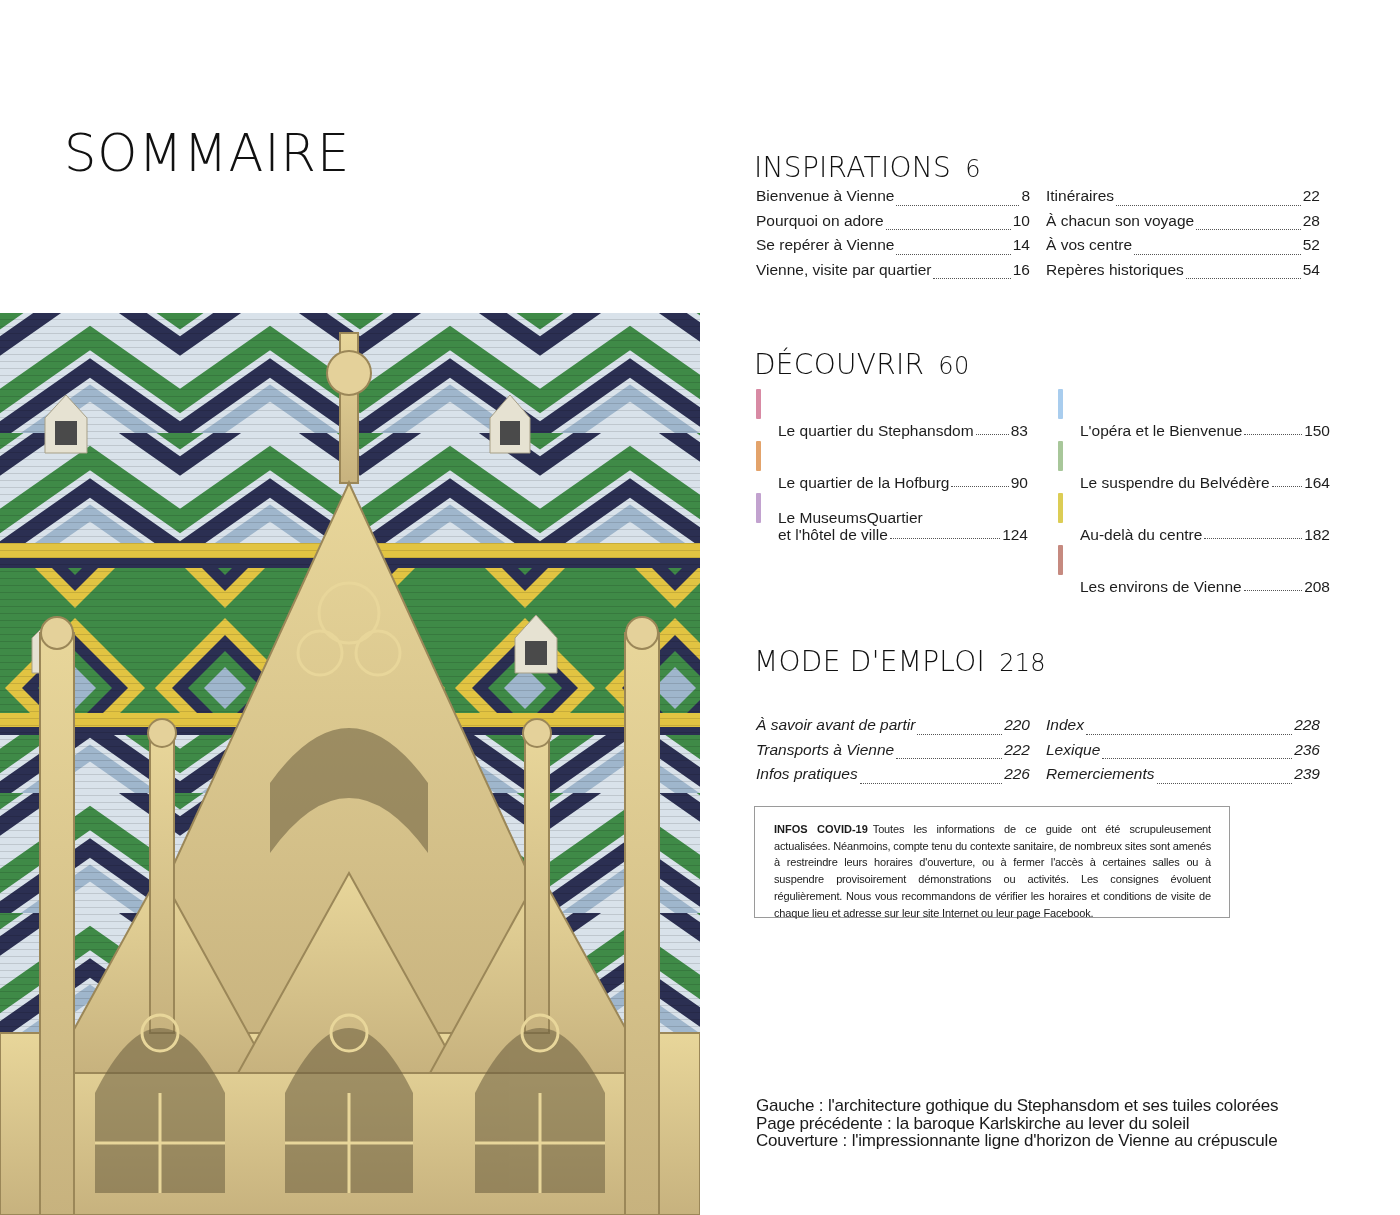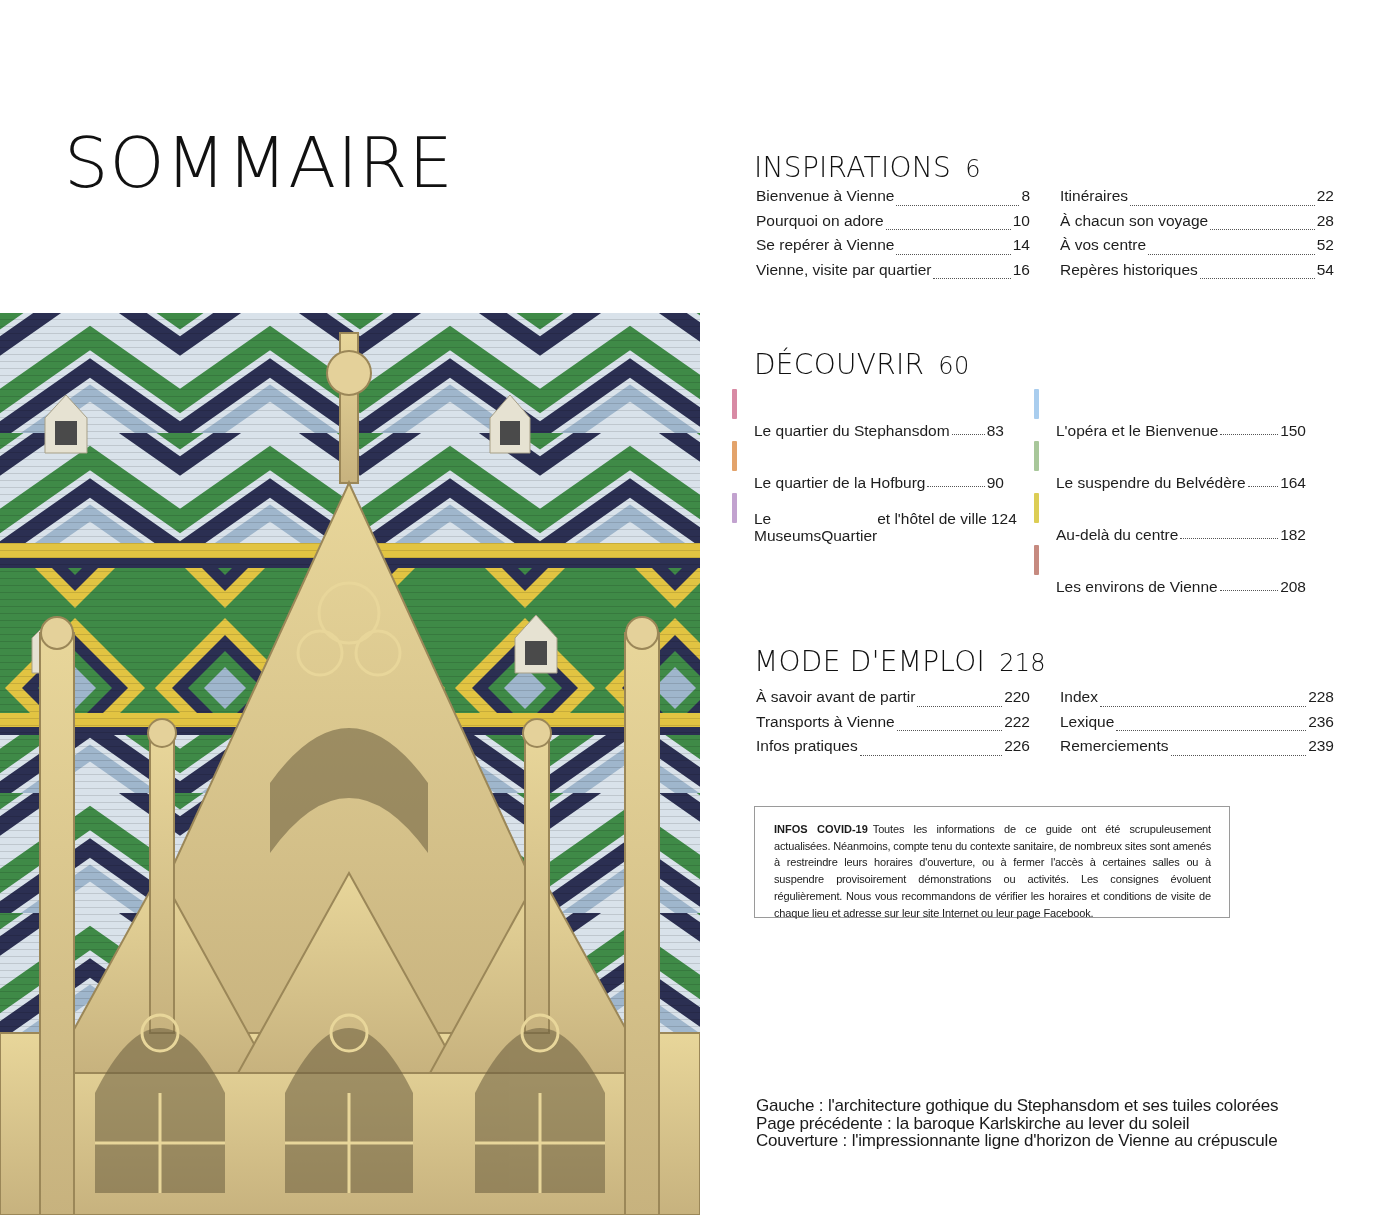--- a/index.html
+++ b/index.html
@@ -2,21 +2,21 @@
 <html><head>
 <meta charset="utf-8">
 <style>
   * { box-sizing: border-box; margin: 0; padding: 0; }
   html, body { width: 1400px; height: 1215px; background: #ffffff; overflow: hidden; }
   body { position: relative; font-family: "DejaVu Sans", sans-serif; color: #1a1a1a; }
 
   .page-title {
     position: absolute; left: 64px; top: 128px;
     font-family: "DejaVu Sans", sans-serif; font-weight: 300;
-    font-size: 70px; letter-spacing: 1px; color: #111;
+    font-size: 51px; letter-spacing: 1px; color: #111;
     line-height: 1;
   }
 
   
   .photo {
     position: absolute; left: 0; top: 313px; width: 700px; height: 902px;
     overflow: hidden; background: #cbb98a;
   }
   .photo svg { display: block; width: 700px; height: 902px; }
 
@@ -24,38 +24,38 @@
   .section-heading {
     position: absolute; left: 754px;
     font-family: "DejaVu Sans", sans-serif; font-weight: 300;
     font-size: 28px; color: #111; letter-spacing: 0.3px;
     white-space: nowrap; line-height: 1; margin-top: 16px;
   }
   .section-heading .num { font-size: 24px; margin-left: 14px; }
 
   .toc-grid {
     position: absolute; left: 756px; width: 578px;
-    display: grid; grid-template-columns: 274px 274px; column-gap: 30px;
+    display: grid; grid-template-columns: 274px 274px; column-gap: 16px;
   }
   .toc-col { display: flex; flex-direction: column; }
   .toc-line {
     display: flex; align-items: baseline;
     font-family: "Liberation Sans", sans-serif; font-size: 15.5px; color: #1d1d1d;
     height: 24.5px; white-space: nowrap;
   }
   .toc-line .label { flex: 0 0 auto; }
   .toc-line .dots {
     flex: 1 1 auto; margin: 0 2px; border-bottom: 1px dotted #555;
     height: 1px; align-self: flex-end; margin-bottom: 6px;
   }
   .toc-line .page { flex: 0 0 auto; }
 
   
   .region-grid {
-    position: absolute; left: 732px; top: 388px; width: 576px;
+    position: absolute; left: 756px; top: 388px; width: 576px;
     display: grid; grid-template-columns: 272px 272px; column-gap: 30px;
   }
   .region-col { display: flex; flex-direction: column; }
   .region {
     position: relative; height: 52px; padding-left: 22px;
     display: flex; align-items: flex-end; padding-bottom: 0px;
     font-family: "Liberation Sans", sans-serif; font-size: 15.5px; color: #1d1d1d;
   }
   .region .bar {
     position: absolute; left: 0; top: 1px; width: 5px; height: 30px; border-radius: 1px;
@@ -250,21 +250,21 @@
     <div class="region">
       <span class="bar" style="background:#e3a36b"></span>
       <div class="text">
           <span class="label-wrap">Le quartier de la Hofburg</span>
           <span class="dots"></span>
           <span class="page">90</span>
         </div>
     </div>
     <div class="region">
       <span class="bar" style="background:#c2a2cf"></span>
-      <div style="display:flex;width:100%;">
+      <div style="display:flex;flex-direction:column;width:100%;">
         <span style="line-height:17px;">Le MuseumsQuartier</span>
         <div class="text">
             <span class="label-wrap">et l'hôtel de ville</span>
             <span class="dots"></span>
             <span class="page">124</span>
           </div>
       </div>
     </div>
   </div>
   <div class="region-col">
@@ -299,21 +299,21 @@
           <span class="dots"></span>
           <span class="page">208</span>
         </div>
     </div>
   </div>
 </div>
 
 <h2 class="section-heading" style="top:632px;">
   <span>MODE D'EMPLOI</span><span class="num">218</span>
 </h2>
-<div class="toc-grid" style="top:688px;">
+<div class="toc-grid" style="top:716px;font-style:italic;">
   <div class="toc-col">
     <div class="toc-line">
         <span class="label">À savoir avant de partir</span>
         <span class="dots"></span>
         <span class="page">220</span>
       </div>
     <div class="toc-line">
         <span class="label">Transports à Vienne</span>
         <span class="dots"></span>
         <span class="page">222</span>

